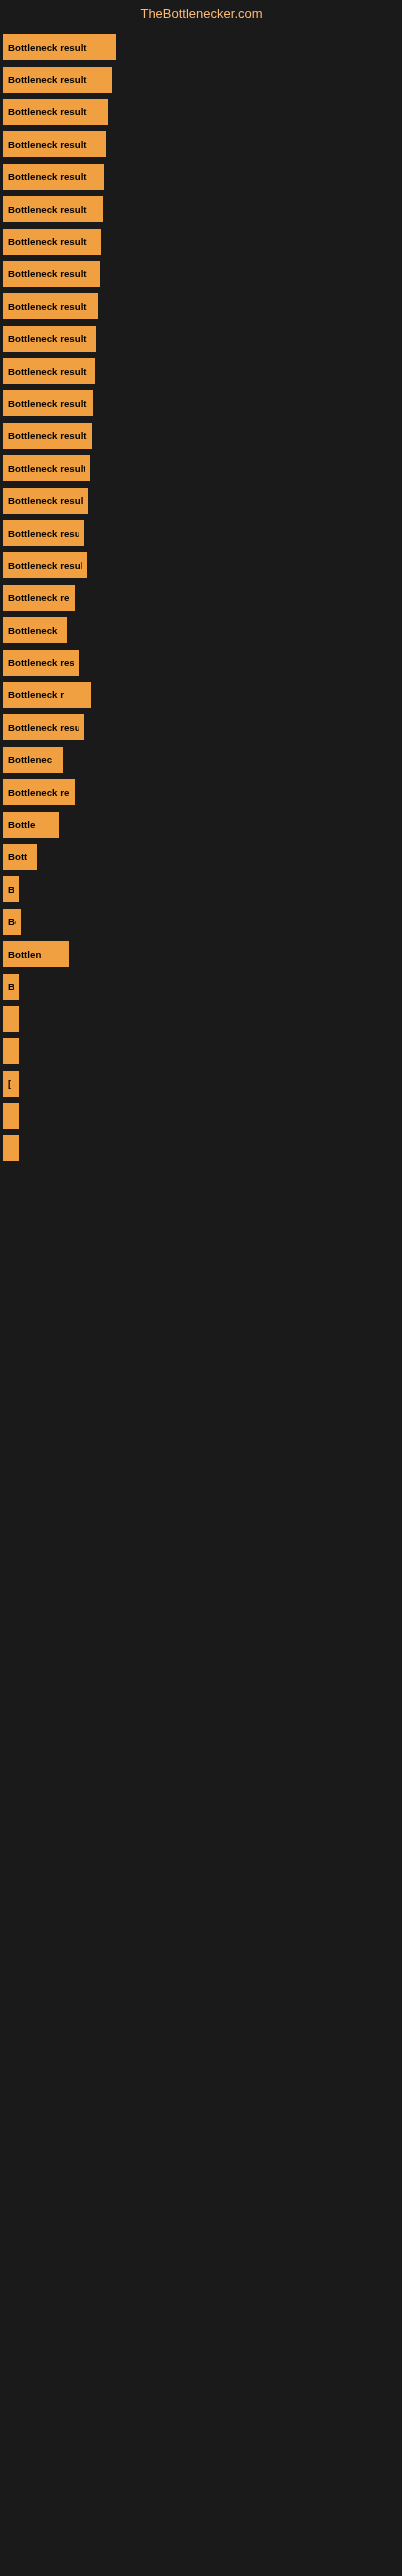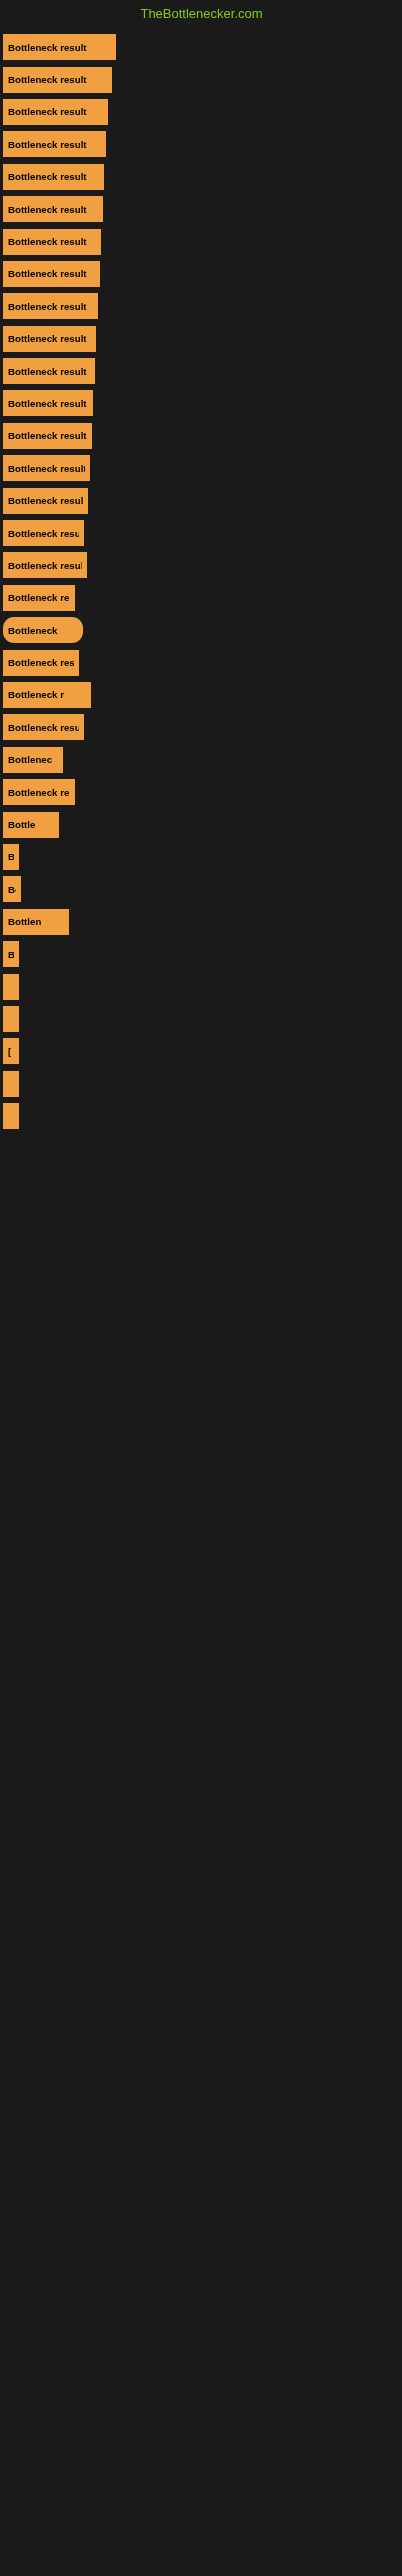--- a/index.html
+++ b/index.html
@@ -9,21 +9,21 @@
     }
     body {
       width: 403px;
       min-height: 2576px;
       background-color: #1a1a1a;
       font-family: Arial, sans-serif;
       position: relative;
     }
     .site-title {
       text-align: center;
-      color: #84cc16;
+      color: #fdba74;
       font-size: 13px;
       padding: 6.4px 0;
       background-color: #1a1a1a;
     }
     .bar-container {
       display: flex;
       align-items: flex-start;
       margin: 6.4px 0;
       padding: 0 3.2px;
     }
@@ -136,21 +136,21 @@
       <div class="bar" style="width: 84px;">
         <span class="bar-label">Bottleneck result</span>
       </div>
     </div>
     <div class="bar-container">
       <div class="bar" style="width: 72px;">
         <span class="bar-label">Bottleneck re</span>
       </div>
     </div>
     <div class="bar-container">
-      <div class="bar" style="width: 80px; border-radius: 11px;">
+      <div class="bar" style="width: 64px;">
         <span class="bar-label">Bottleneck</span>
       </div>
     </div>
     <div class="bar-container">
       <div class="bar" style="width: 76px;">
         <span class="bar-label">Bottleneck res</span>
       </div>
     </div>
     <div class="bar-container">
       <div class="bar" style="width: 88px;">
@@ -171,20 +171,25 @@
       <div class="bar" style="width: 72px;">
         <span class="bar-label">Bottleneck re</span>
       </div>
     </div>
     <div class="bar-container">
       <div class="bar" style="width: 56px;">
         <span class="bar-label">Bottle</span>
       </div>
     </div>
     <div class="bar-container">
+      <div class="bar" style="width: 34px;">
+        <span class="bar-label">Bott</span>
+      </div>
+    </div>
+    <div class="bar-container">
       <div class="bar" style="width: 14.5px;">
         <span class="bar-label">B</span>
       </div>
     </div>
     <div class="bar-container">
       <div class="bar" style="width: 18px;">
         <span class="bar-label">Bot</span>
       </div>
     </div>
     <div class="bar-container">

